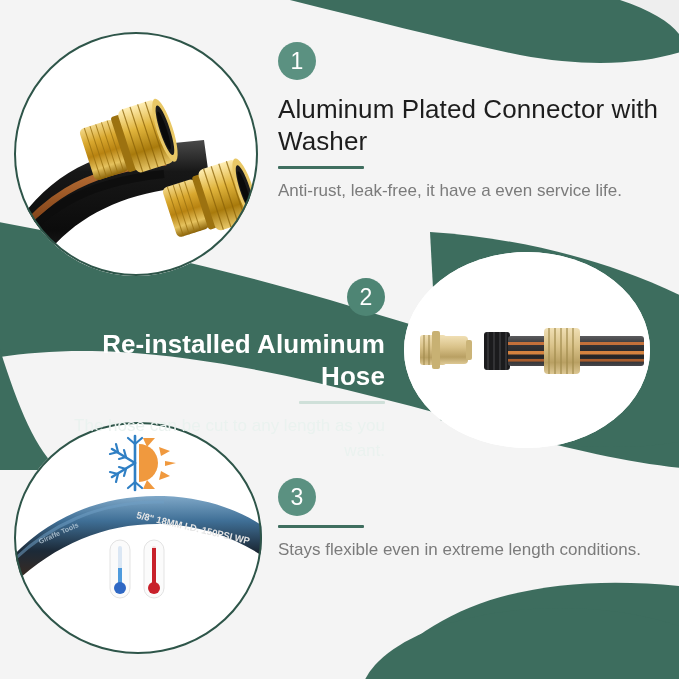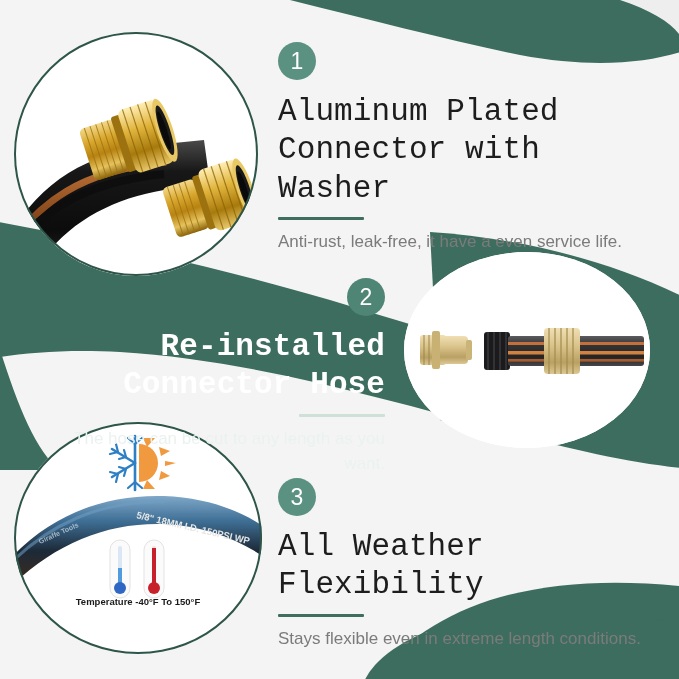--- a/index.html
+++ b/index.html
@@ -46,23 +46,23 @@
   .badge{
     width:38px; height:38px; border-radius:50%;
     display:flex; align-items:center; justify-content:center;
     color:#ffffff; font-size:23px; font-weight:400;
     letter-spacing:0; line-height:1;
     font-family:"Liberation Sans", sans-serif;
   }
   .badge.light{ background:#5b9181; }
   .badge.on-green{ background:#4e8574; }
   .title{
-    font-size:31px; font-weight:400; color:#1d1d1d;
+    font-size:26px; font-weight:400; color:#1d1d1d;
     line-height:1.24; letter-spacing:0.1px;
-    font-family:Liberation Mono, monospace;
+    font-family:Liberation Sans, sans-serif;
   }
   .title.white{ color:#ffffff; font-weight:600; }
   .rule{ height:3px; background:#3f6e5f; width:86px; margin:9px 0 10px 0; border-radius:1px;}
   .rule.white{ background:#cfe0d9; }
   .sub{
     font-size:17px; color:#7b7b7b; line-height:1.45; font-weight:400;
     font-family:"Liberation Sans", sans-serif;
   }
   .sub.white{ color:#eaf2ef; }
 
@@ -329,38 +329,36 @@
       <circle cx="18" cy="50" r="6" fill="#2f68c4"></circle>
     </g>
     <g>
       <rect x="42" y="2" width="20" height="58" rx="10" fill="#fbfbfb" stroke="#e3e3e3"></rect>
       <rect x="50" y="8" width="4" height="40" rx="2" fill="#f4dcdc"></rect>
       <rect x="50" y="10" width="4" height="38" fill="#c8202a"></rect>
       <circle cx="52" cy="50" r="6" fill="#c8202a"></circle>
     </g>
   </svg>
 
-  <div class="temp-label">Temperature -40°F To 150°F</div>
 
   <div class="block" id="block1">
     <div class="badge light">1</div>
     <div class="title" style="margin-top:13px;">Aluminum Plated Connector with Washer</div>
     <div class="rule"></div>
     <div class="sub">Anti-rust, leak-free, it have a even service life.</div>
   </div>
 
   <div class="block" id="block2">
     <div class="badgewrap">
       <div class="badge on-green">2</div>
     </div>
-    <div class="title white" style="margin-top:12px;">Re-installed Connector Hose</div>
+    <div class="title white" style="margin-top:12px;">Re-installed Aluminum Hose</div>
     <div class="rule white"></div>
     <div class="sub white">The hose can be cut to any length as you want.</div>
   </div>
 
   <div class="block" id="block3">
     <div class="badge light">3</div>
-    <div class="title" style="margin-top:12px;">All Weather Flexibility</div>
     <div class="rule"></div>
     <div class="sub">Stays flexible even in extreme length conditions.</div>
   </div>
 
 </div>
 
 </body></html>

